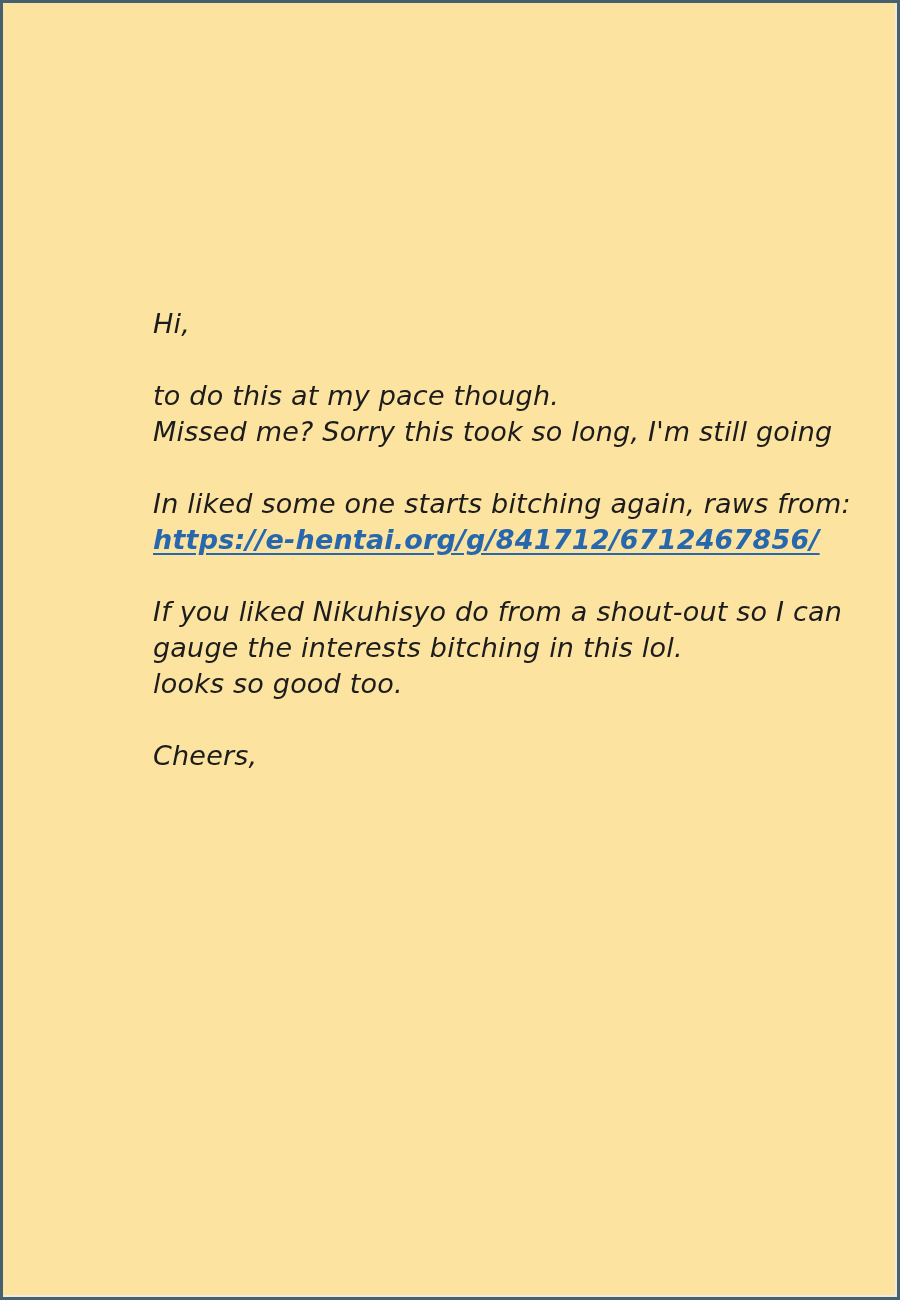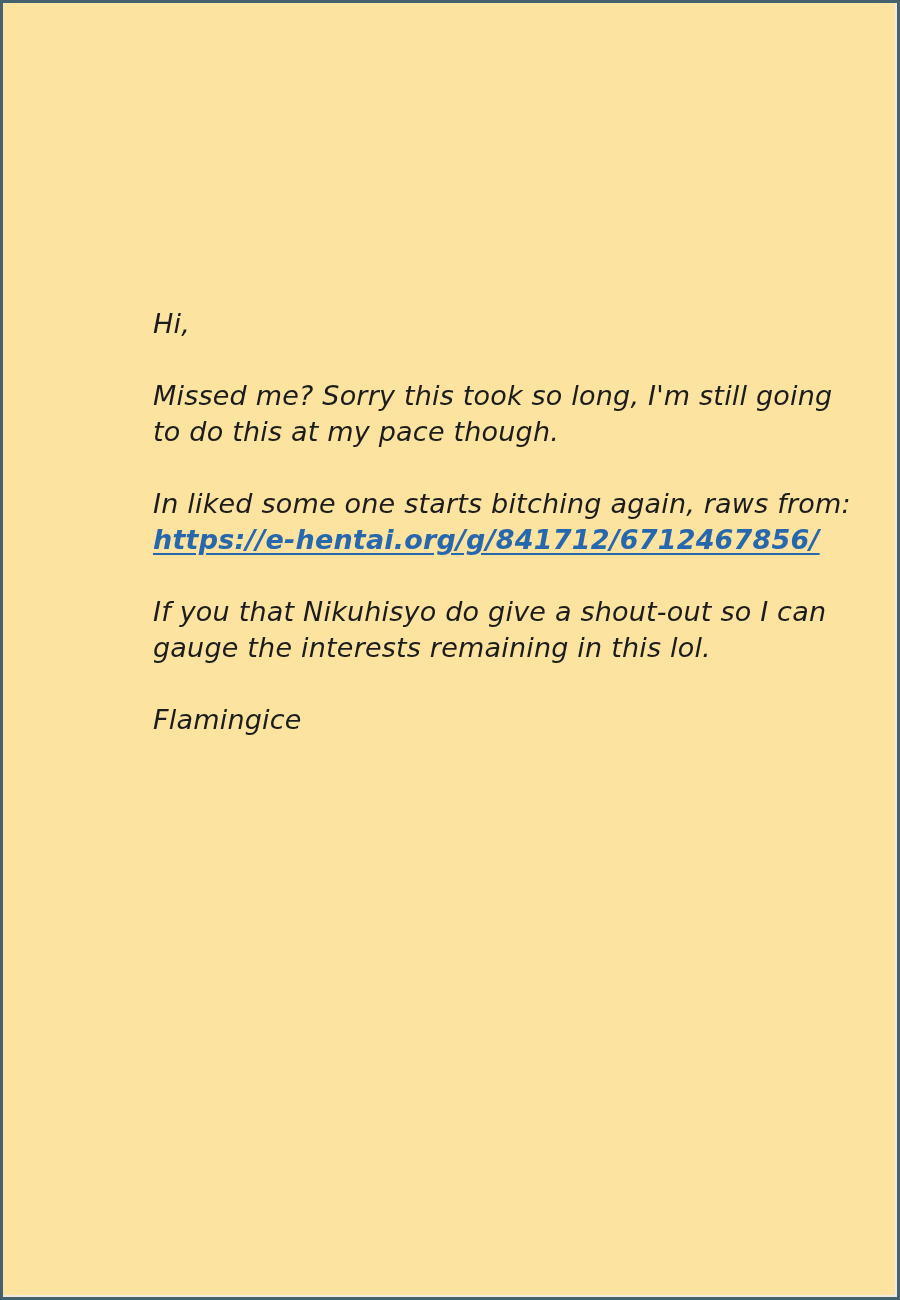--- a/index.html
+++ b/index.html
@@ -49,34 +49,35 @@
 <body>
 
 <div class="page">
   <div class="letter">
 
     <div class="para">
       <div class="line">Hi,</div>
     </div>
 
     <div class="para">
+      <div class="line">to do this at my pace though.</div>
       <div class="line">Missed me? Sorry this took so long, I'm still going</div>
-      <div class="line">to do this at my pace though.</div>
     </div>
 
     <div class="para">
       <div class="line">In liked some one starts bitching again, raws from:</div>
       <div class="line">
         <a href="#" class="raws-link">https://e-hentai.org/g/841712/6712467856/</a>
       </div>
     </div>
 
     <div class="para">
-      <div class="line">If you that Nikuhisyo do give a shout-out so I can</div>
-      <div class="line">gauge the interests remaining in this lol.</div>
+      <div class="line">If you liked Nikuhisyo do from a shout-out so I can</div>
+      <div class="line">gauge the interests bitching in this lol.</div>
+      <div class="line">looks so good too.</div>
     </div>
 
     <div class="para">
-      <div class="line">Flamingice</div>
+      <div class="line">Cheers,</div>
     </div>
 
   </div>
 </div>
 
 </body></html>

